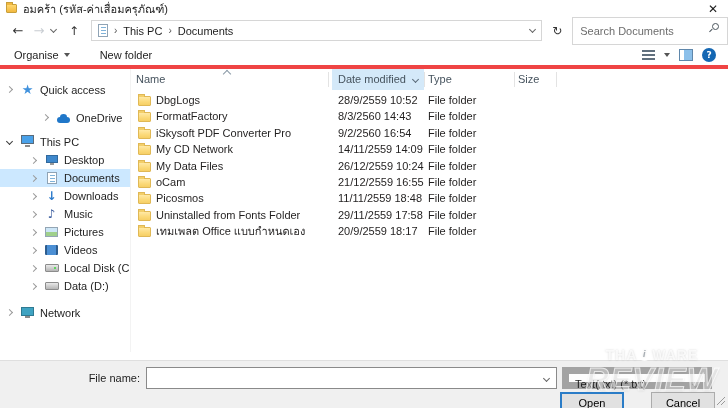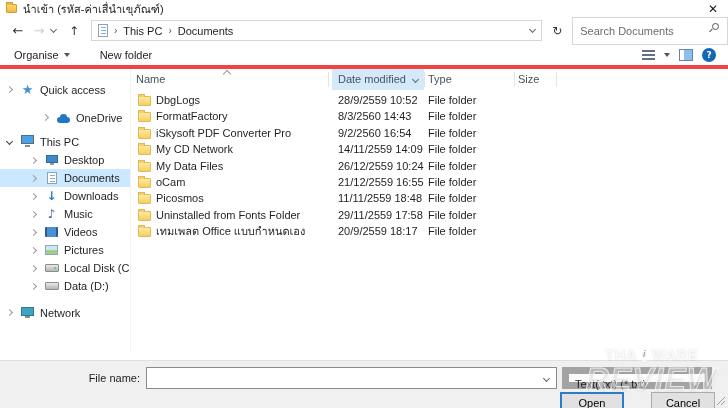--- a/index.html
+++ b/index.html
@@ -131,21 +131,21 @@
       background:repeating-linear-gradient(135deg, transparent 0 2px, #9a9a9a 2px 3px);
       clip-path:polygon(100% 0, 100% 100%, 0 100%); }
 </style>
 </head>
 <body>
 
 <div class="window">
 
   <div class="titlebar">
     <span class="app-icon"></span>
-    <span class="title-text">นำเข้า (รหัส-ค่าเสื่นำเขุภัณฑ์)</span>
+    <span class="title-text">อมคร้า (รหัส-ค่าเสื่อมครุภัณฑ์)</span>
     <span class="close-btn glyph">✕</span>
   </div>
 
   <div class="navbar">
     <span class="nav-glyph nav-back glyph">←</span>
     <span class="nav-glyph nav-fwd glyph">→</span>
     <span class="cv nav-recent"></span>
     <span class="nav-glyph nav-up glyph">↑</span>
 
     <div class="addressbar">
@@ -226,30 +226,30 @@
     <div class="side-item lvl1">
       <span class="chev"></span>
       <span class="sicon">
           <span class="ic-music glyph">♪</span>
         </span>
       <span class="slabel">Music</span>
     </div>
     <div class="side-item lvl1">
       <span class="chev"></span>
       <span class="sicon">
+          <span class="ic-pict"></span>
+        </span>
+      <span class="slabel">Pictures</span>
+    </div>
+    <div class="side-item lvl1">
+      <span class="chev"></span>
+      <span class="sicon">
           <span class="ic-video"></span>
         </span>
       <span class="slabel">Videos</span>
-    </div>
-    <div class="side-item lvl1">
-      <span class="chev"></span>
-      <span class="sicon">
-          <span class="ic-pict"></span>
-        </span>
-      <span class="slabel">Pictures</span>
     </div>
     <div class="side-item lvl1">
       <span class="chev"></span>
       <span class="sicon">
           <span class="ic-disk c"></span>
         </span>
       <span class="slabel">Local Disk (C:)</span>
     </div>
     <div class="side-item lvl1">
       <span class="chev"></span>

